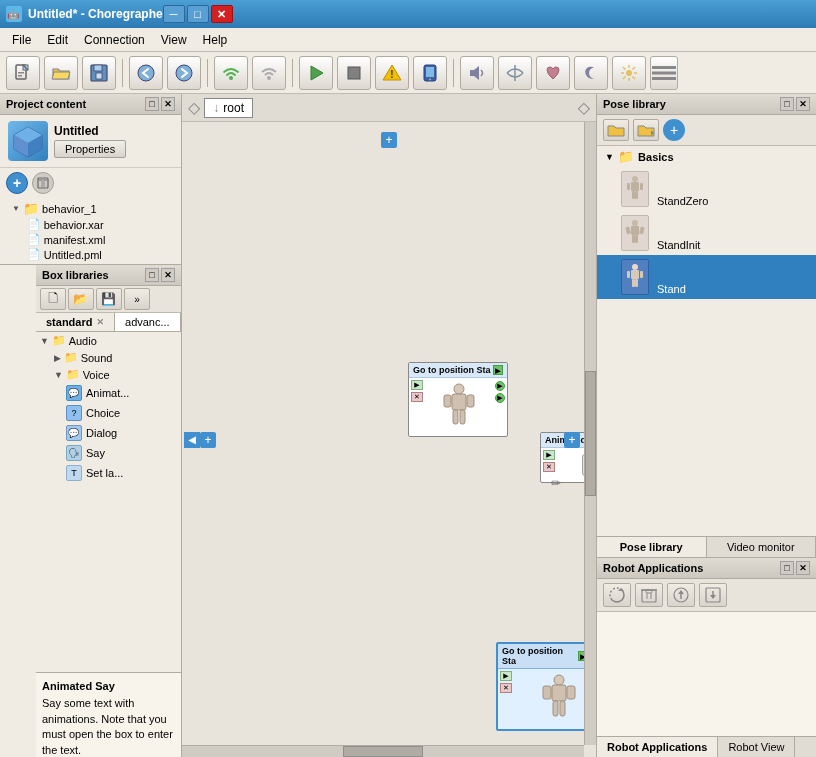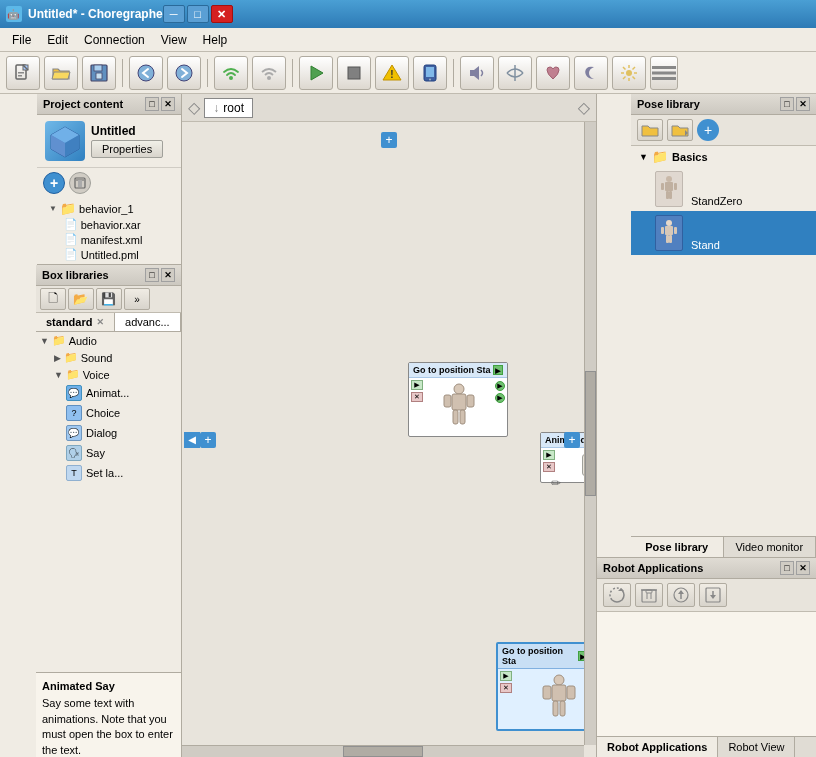--- a/index.html
+++ b/index.html
@@ -65,21 +65,20 @@
       width: 182px;
       display: flex;
       flex-direction: column;
       background: #f0ece4;
       border-right: 1px solid #b0aba0;
     }
 
     
     #project-content {
       border-bottom: 1px solid #b0aba0;
-      margin-left: 37px;
     }
     .panel-header {
       background: linear-gradient(to bottom, #e0dcd4, #ccc8c0);
       border-bottom: 1px solid #b0aba0;
       padding: 3px 6px;
       font-size: 11px;
       font-weight: bold;
       display: flex;
       align-items: center;
       justify-content: space-between;
@@ -232,21 +231,20 @@
       flex-direction: column;
       background: #f0ece4;
       border-left: 1px solid #b0aba0;
     }
 
     
     #pose-library {
       flex: 1;
       display: flex;
       flex-direction: column;
-      margin-left: 34px;
     }
     .pose-toolbar {
       display: flex; gap: 4px; padding: 4px 6px;
       background: #e8e4dc;
       border-bottom: 1px solid #c0bbb0;
     }
     .pose-btn {
       width: 26px; height: 22px;
       background: linear-gradient(to bottom, #f0ece4, #d8d4cc);
       border: 1px solid #b0aba0;
@@ -751,20 +749,33 @@
               <rect x="6" y="7" width="8" height="9" rx="1" fill="#c0b0a0"></rect>
               <rect x="2" y="8" width="3" height="7" rx="1" fill="#c0b0a0"></rect>
               <rect x="15" y="8" width="3" height="7" rx="1" fill="#c0b0a0"></rect>
               <rect x="7" y="16" width="3" height="8" rx="1" fill="#c0b0a0"></rect>
               <rect x="10" y="16" width="3" height="8" rx="1" fill="#c0b0a0"></rect>
             </svg>
           </div>
           <span style="font-size:11px;">StandZero</span>
         </div>
 
+        <div class="pose-item">
+          <div style="width:28px;height:36px;background:#e0d8d0;border:1px solid #c0b8b0;border-radius:2px;display:flex;align-items:center;justify-content:center;">
+            <svg width="20" height="28" viewBox="0 0 20 28">
+              <circle cx="10" cy="4" r="3" fill="#c8b8a8"></circle>
+              <rect x="6" y="7" width="8" height="9" rx="1" fill="#c0b0a0"></rect>
+              <rect x="1" y="8" width="4" height="7" rx="1" fill="#c0b0a0" transform="rotate(-15 3 11)"></rect>
+              <rect x="15" y="8" width="4" height="7" rx="1" fill="#c0b0a0" transform="rotate(15 17 11)"></rect>
+              <rect x="7" y="16" width="3" height="8" rx="1" fill="#c0b0a0"></rect>
+              <rect x="10" y="16" width="3" height="8" rx="1" fill="#c0b0a0"></rect>
+            </svg>
+          </div>
+          <span style="font-size:11px;">StandInit</span>
+        </div>
 
         <div class="pose-item selected">
           <div style="width:28px;height:36px;background:#5080c0;border:1px solid #3060a0;border-radius:2px;display:flex;align-items:center;justify-content:center;">
             <svg width="20" height="28" viewBox="0 0 20 28">
               <circle cx="10" cy="4" r="3" fill="#e8d8c8"></circle>
               <rect x="6" y="7" width="8" height="9" rx="1" fill="#d8c8b8"></rect>
               <rect x="2" y="8" width="3" height="7" rx="1" fill="#d8c8b8"></rect>
               <rect x="15" y="8" width="3" height="7" rx="1" fill="#d8c8b8"></rect>
               <rect x="7" y="16" width="3" height="8" rx="1" fill="#d8c8b8"></rect>
               <rect x="10" y="16" width="3" height="8" rx="1" fill="#d8c8b8"></rect>

